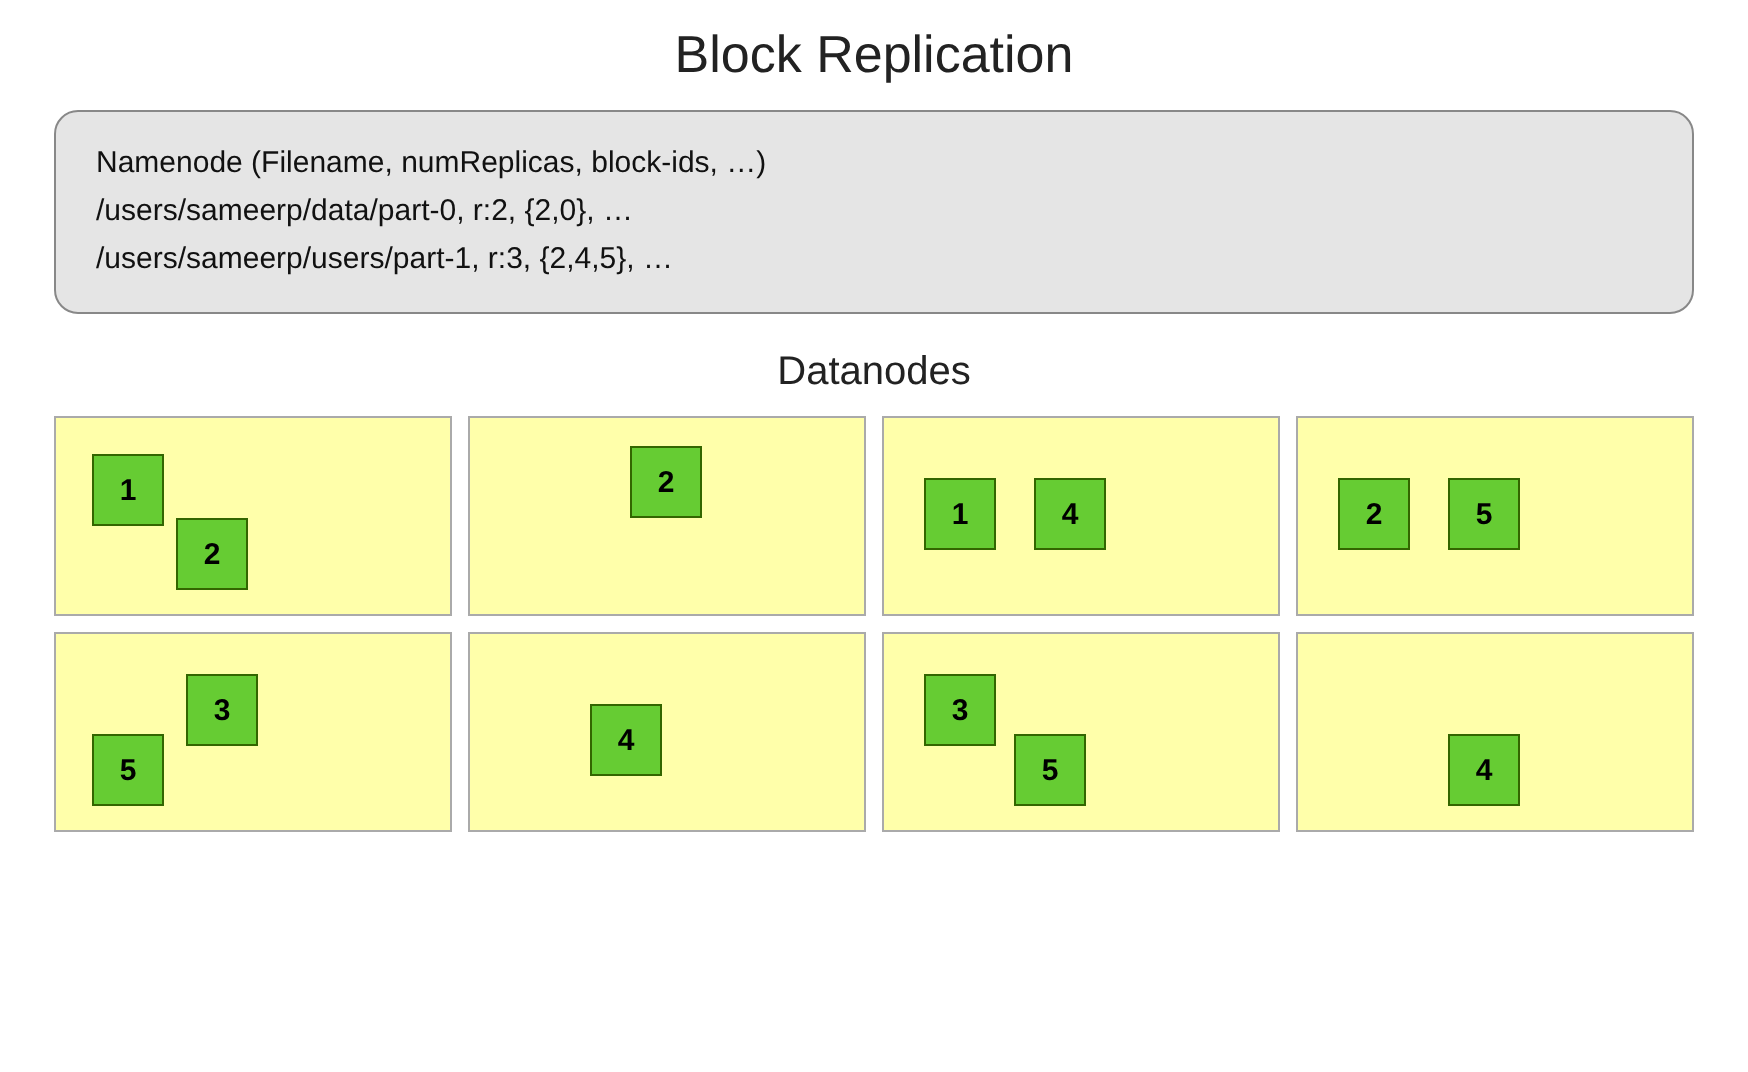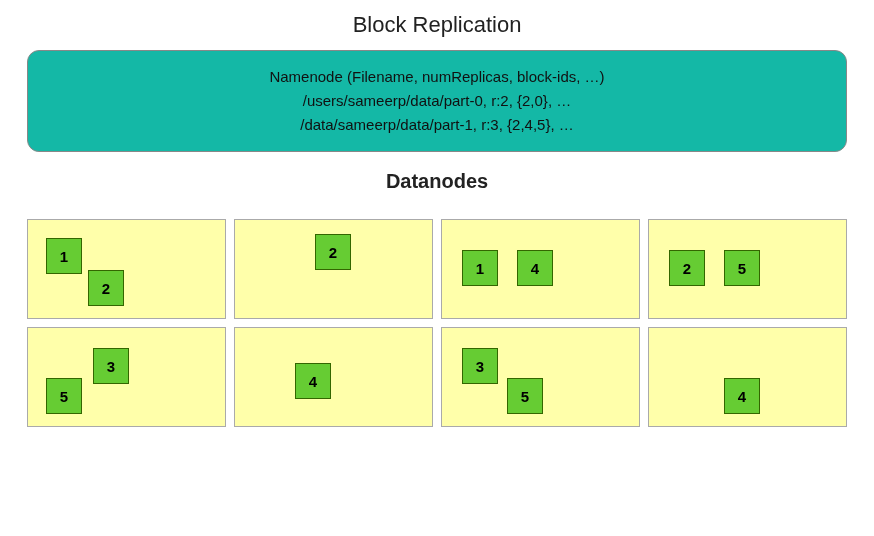--- a/index.html
+++ b/index.html
@@ -15,45 +15,44 @@
     .page {
       width: 874px;
       height: 536px;
       display: flex;
       flex-direction: column;
       align-items: center;
       padding: 8px 12px 10px;
     }
 
     .title {
-      font-size: 22px;
+      font-size: 26px;
       font-weight: normal;
       color: #222;
       margin-bottom: 12px;
       margin-top: 4px;
     }
 
     .namenode-box {
-      background: #14b8a6;
+      background: #e5e5e5;
       border: 1px solid #888;
       border-radius: 12px;
       padding: 14px 20px;
       width: 820px;
       font-size: 15px;
       line-height: 1.6;
       color: #111;
       margin-bottom: 18px;
-      text-align: center;
     }
 
     .datanodes-label {
       font-size: 20px;
-      font-weight: bold;
+      font-weight: normal;
       color: #222;
-      margin-bottom: 26px;
+      margin-bottom: 10px;
     }
 
     .grid {
       display: grid;
       grid-template-columns: repeat(4, 1fr);
       grid-template-rows: repeat(2, 1fr);
       gap: 8px;
       width: 820px;
     }
 
@@ -83,21 +82,21 @@
   </style>
 </head>
 <body>
 
 <div class="page">
   <div class="title">Block Replication</div>
 
   <div class="namenode-box">
     <span>Namenode (Filename, numReplicas, block-ids, …)</span><br>
     <span>/users/sameerp/data/part-0, r:2, {2,0}, …</span><br>
-    <span>/data/sameerp/data/part-1, r:3, {2,4,5}, …</span>
+    <span>/users/sameerp/users/part-1, r:3, {2,4,5}, …</span>
   </div>
 
   <div class="datanodes-label">Datanodes</div>
 
   <div class="grid" id="grid-container">
   <div class="datanode-cell">
         <div class="block" style="left: 18px; top: 18px;">1</div>
         <div class="block" style="left: 60px; top: 50px;">2</div>
       </div>
       <div class="datanode-cell">

